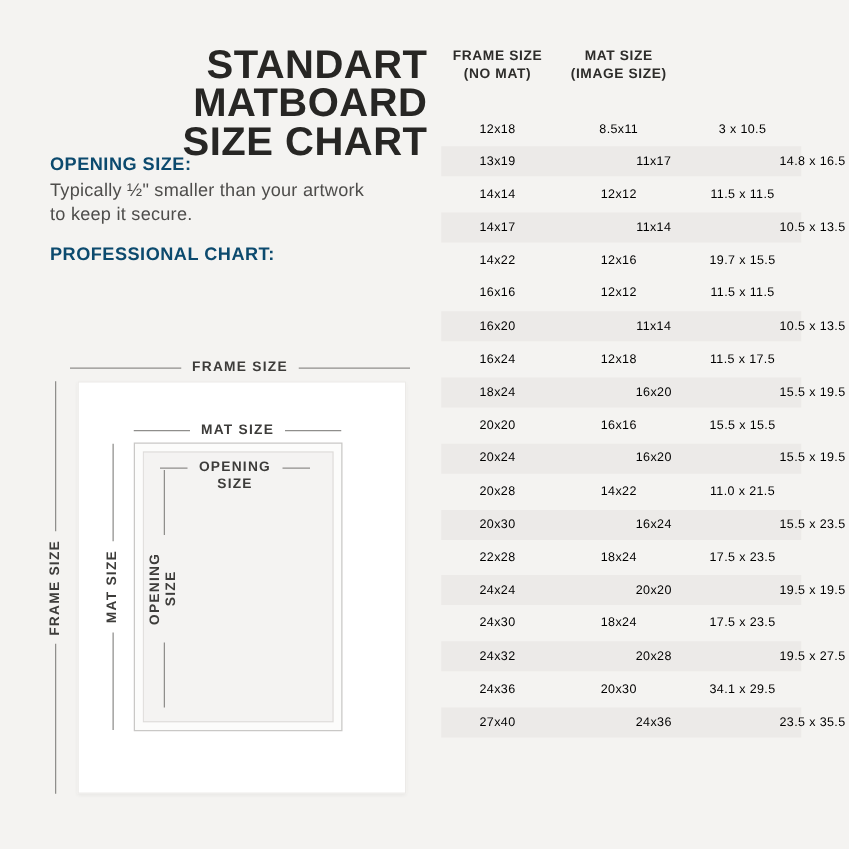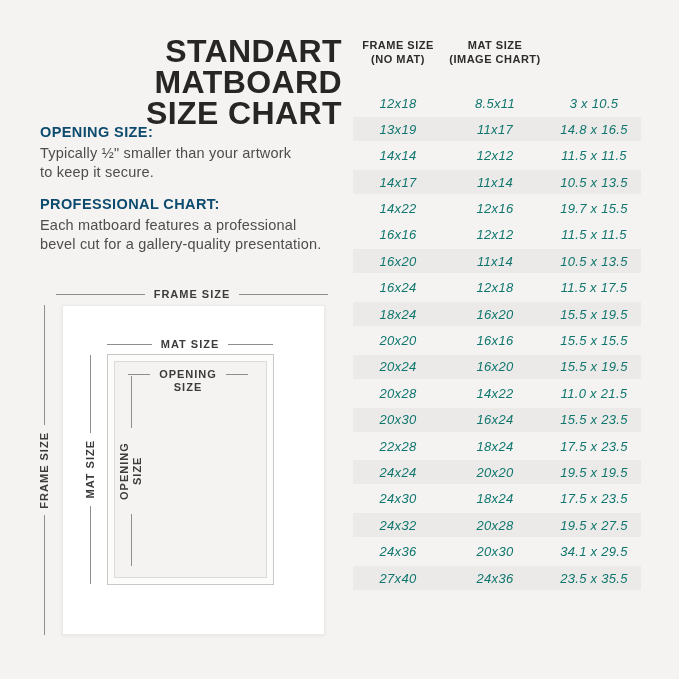--- a/index.html
+++ b/index.html
@@ -80,44 +80,42 @@
   .th {
     text-align:center; font-size:11px; font-weight:700;
     letter-spacing:0.5px; line-height:14px; color:#2d2c2a;
     white-space:pre-line;
   }
   .trows { display:flex; flex-direction:column; gap:2.4px; }
   .trow {
     display:grid; grid-template-columns:90px 104px 94px;
     height:24px; align-items:center;
   }
-  .trow.alt { background:#eceae8; }
+  .trow.alt { background:#eceae8;gap:28px; }
   .tcell {
-    text-align:center; font-size:13px; letter-spacing:0.3px; color:#0f766e;font-style:italic;
+    text-align:center; font-size:10px; letter-spacing:0.3px; color:#000000;
   }
 </style>
 </head>
 <body>
 
 <div class="canvas">
 
   <div class="left">
     <div class="title">STANDART MATBOARD
 SIZE CHART</div>
 
     <div class="section sec1">
       <div class="sec-heading">OPENING SIZE:</div>
       <div class="sec-body">Typically ½" smaller than your artwork
 to keep it secure.</div>
     </div>
 
     <div class="section sec2">
       <div class="sec-heading">PROFESSIONAL CHART:</div>
-      <div class="sec-body">Each matboard features a professional
-bevel cut for a gallery-quality presentation.</div>
     </div>
   </div>
 
   <div class="diagram">
 
     <div class="frame-rect"></div>
     <div class="mat-rect"></div>
 
     <div class="hdim hdim-frame">
       <span class="dimline"></span>
@@ -152,21 +150,21 @@
     <div class="vdim vdim-opening">
       <span class="dimline"></span>
       <span class="dimtext">OPENING SIZE</span>
       <span class="dimline"></span>
     </div>
   </div>
 
   <div class="size-table">
     <div class="thead">
       <div class="th"><span>FRAME SIZE</span><br><span>(NO MAT)</span></div>
-      <div class="th"><span>MAT SIZE</span><br><span>(IMAGE CHART)</span></div>
+      <div class="th"><span>MAT SIZE</span><br><span>(IMAGE SIZE)</span></div>
     </div>
     <div class="trows">
         <div class="trow">
           <div class="tcell">12x18</div>
           <div class="tcell">8.5x11</div>
           <div class="tcell">3 x 10.5</div>
         </div>
         <div class="trow alt">
           <div class="tcell">13x19</div>
           <div class="tcell">11x17</div>

